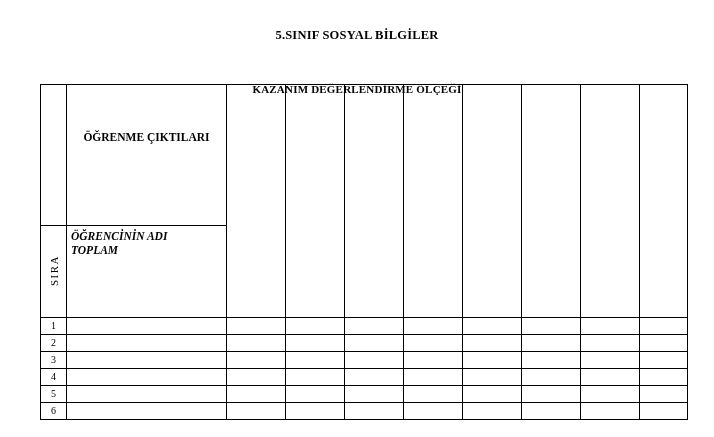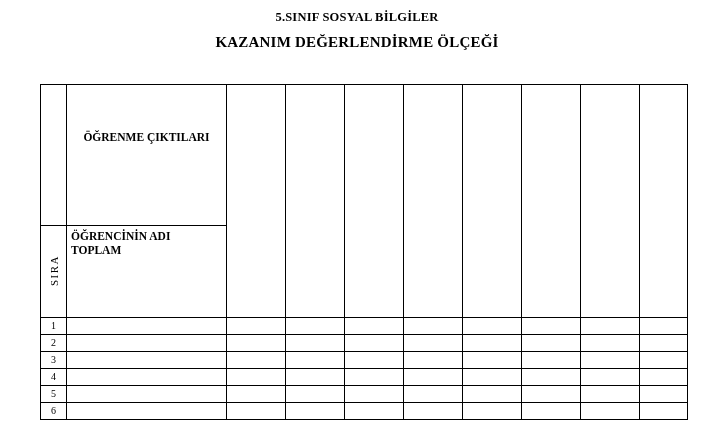--- a/index.html
+++ b/index.html
@@ -23,26 +23,27 @@
   }
   .title-block {
     text-align: center;
     padding-top: 10px;
   }
   .doc-title {
     font-size: 12.5px;
     font-weight: bold;
     letter-spacing: 0.2px;
     line-height: 1.2;
+    margin-top: 18px;
   }
   .doc-subtitle {
-    font-size: 15px;
+    font-size: 11px;
     font-weight: bold;
     letter-spacing: 0.2px;
-    margin-top: 8px;
+    margin-top: 40px;
     line-height: 1.2;
   }
   .table-wrap {
     position: absolute;
     left: 40px;
     top: 84px;
     width: 630px;
   }
   table.grade-table {
     border-collapse: collapse;
@@ -110,20 +111,21 @@
   }
   .student-split {
     position: absolute;
     bottom: 0;
     left: 0;
     width: 100%;
     height: 92px;
     border-top: 1px solid #000;
     box-sizing: border-box;
     padding: 3px 0 0 4px;
+    font-style: italic;
   }
   .student-label {
     font-size: 11.5px;
     font-weight: bold;
     line-height: 1.25;
     text-align: left;
   }
   .out-cell {
     position: relative;
     height: 232px;

